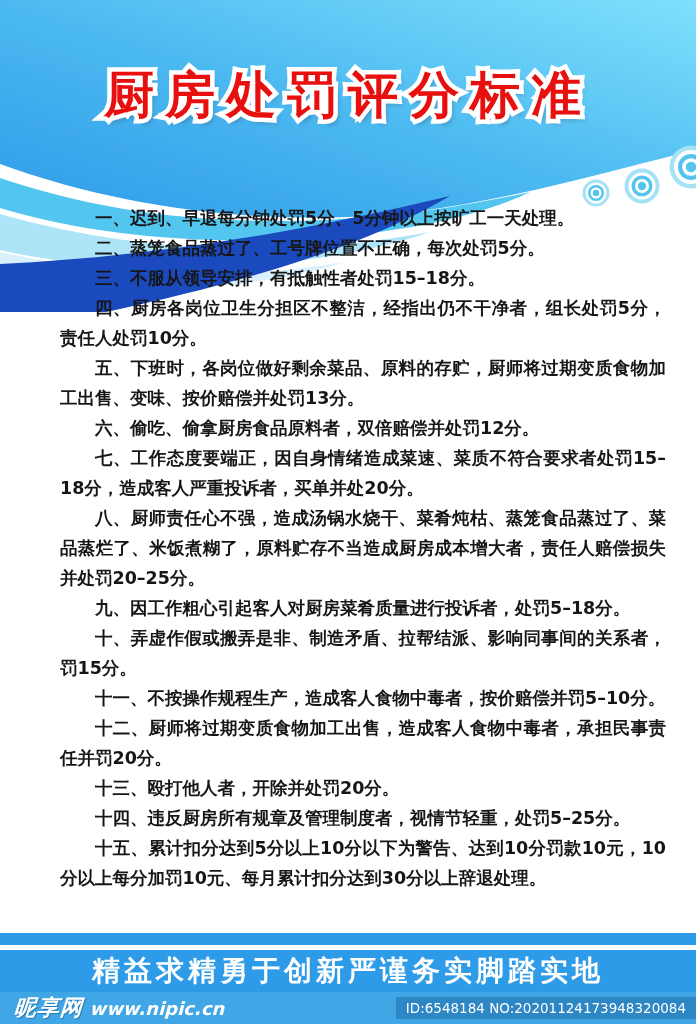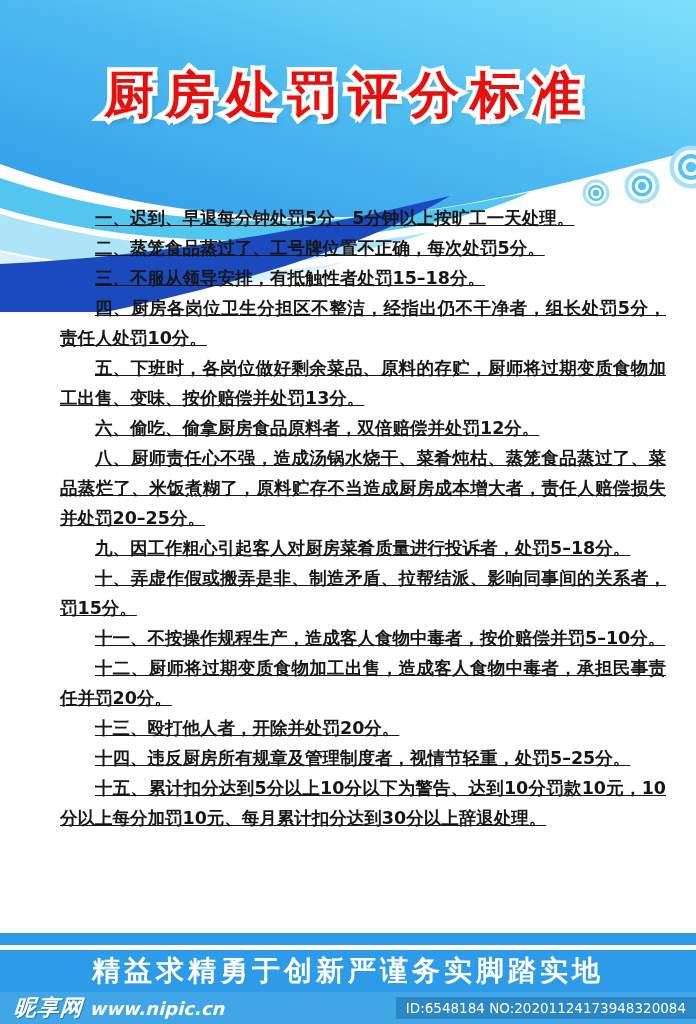--- a/index.html
+++ b/index.html
@@ -20,21 +20,20 @@
     position:absolute;left:0;right:0;top:0;
     color:#ffffff;-webkit-text-stroke:9px #ffffff;
     text-shadow:4px 5px 5px rgba(50,80,110,.45);
   }
   .t-fill{position:absolute;left:0;right:0;top:0;color:#e8100e;}
   
   .rules{
     position:absolute;top:203px;left:60px;width:606px;
     color:#161616;font-size:17.5px;font-weight:bold;line-height:30px;
     text-align:justify;
-    text-decoration:underline;
   }
   .rules p{margin:0;text-indent:2em;}
   
   .thin-bar{position:absolute;left:0;top:933px;width:696px;height:12px;}
   .slogan-bar{
     position:absolute;left:0;top:950px;width:696px;height:42px;
     display:flex;align-items:center;justify-content:center;
     color:#ffffff;font-size:28px;font-weight:bold;letter-spacing:4px;
     white-space:nowrap;
   }
@@ -116,20 +115,21 @@
       <p class="rule">二、蒸笼食品蒸过了、工号牌位置不正确，每次处罚5分。</p>
 
       <p class="rule">三、不服从领导安排，有抵触性者处罚15–18分。</p>
 
       <p class="rule">四、厨房各岗位卫生分担区不整洁，经指出仍不干净者，组长处罚5分，责任人处罚10分。</p>
 
       <p class="rule">五、下班时，各岗位做好剩余菜品、原料的存贮，厨师将过期变质食物加工出售、变味、按价赔偿并处罚13分。</p>
 
       <p class="rule">六、偷吃、偷拿厨房食品原料者，双倍赔偿并处罚12分。</p>
 
+      <p class="rule">七、工作态度要端正，因自身情绪造成菜速、菜质不符合要求者处罚15–18分，造成客人严重投诉者，买单并处20分。</p>
 
       <p class="rule">八、厨师责任心不强，造成汤锅水烧干、菜肴炖枯、蒸笼食品蒸过了、菜品蒸烂了、米饭煮糊了，原料贮存不当造成厨房成本增大者，责任人赔偿损失并处罚20–25分。</p>
 
       <p class="rule">九、因工作粗心引起客人对厨房菜肴质量进行投诉者，处罚5–18分。</p>
 
       <p class="rule">十、弄虚作假或搬弄是非、制造矛盾、拉帮结派、影响同事间的关系者，罚15分。</p>
 
       <p class="rule">十一、不按操作规程生产，造成客人食物中毒者，按价赔偿并罚5–10分。</p>
 
       <p class="rule">十二、厨师将过期变质食物加工出售，造成客人食物中毒者，承担民事责任并罚20分。</p>

